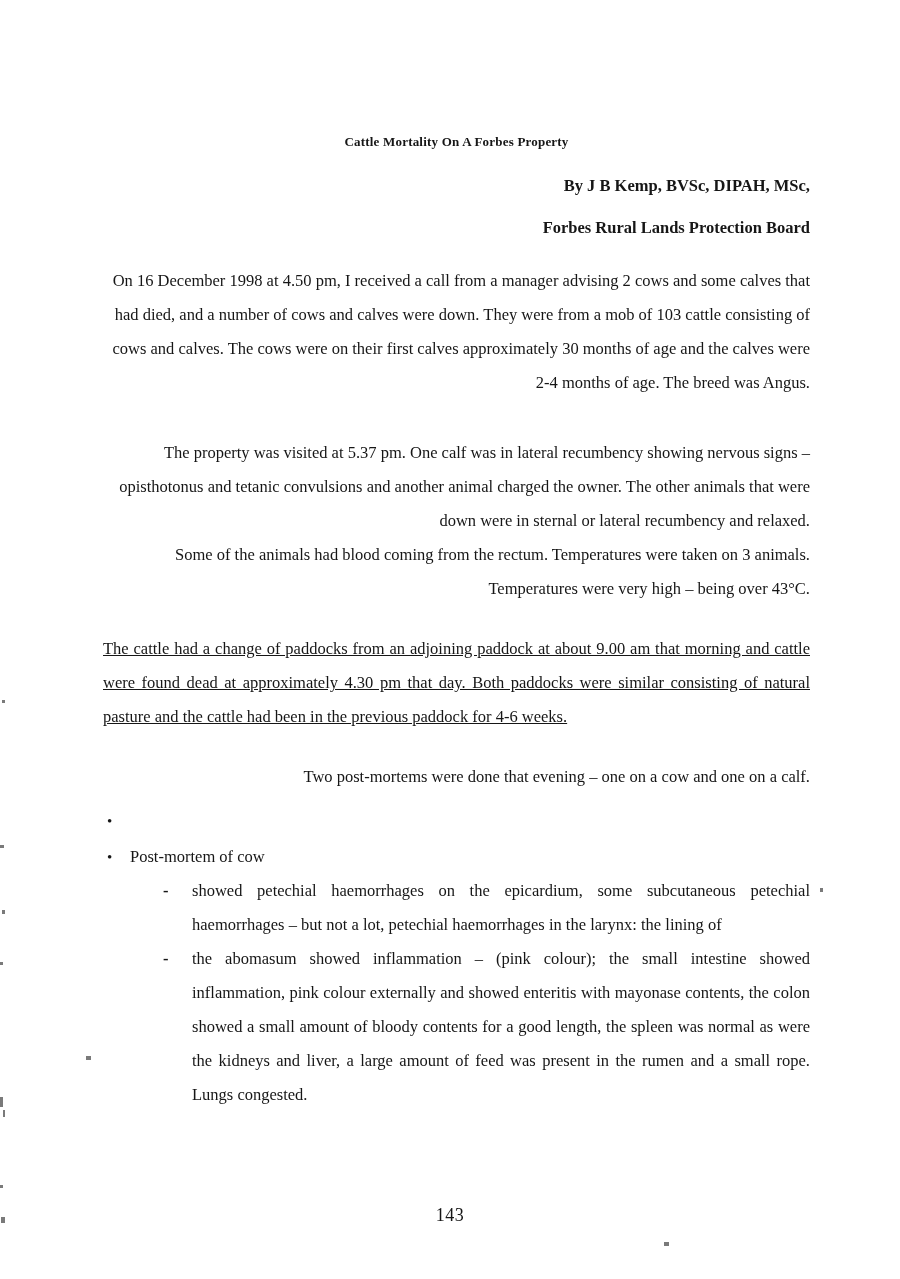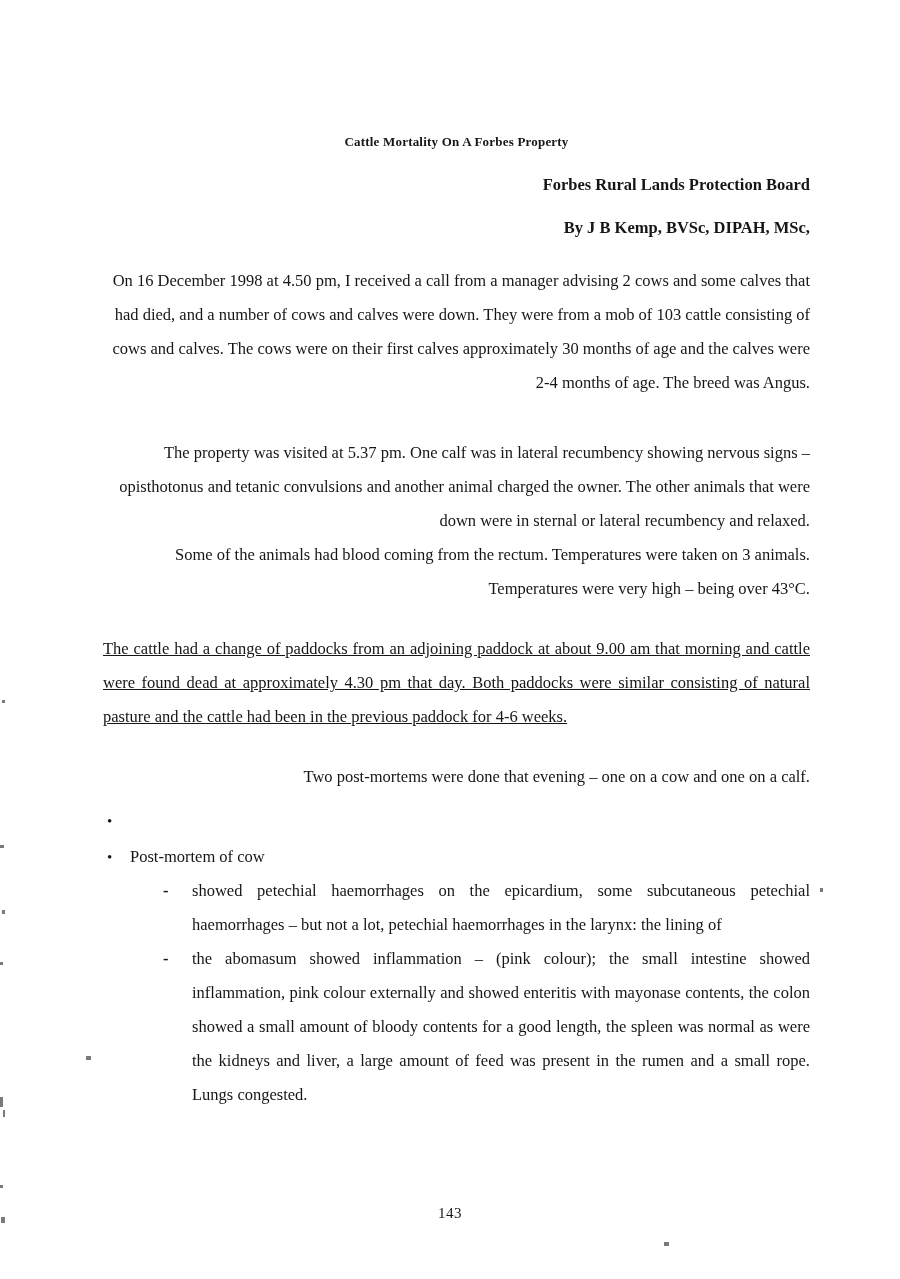--- a/index.html
+++ b/index.html
@@ -79,40 +79,40 @@
   .sub-text {
     flex: 1 1 auto;
     text-align: justify;
   }
   .page-number {
     position: absolute;
     left: 0;
     top: 1205px;
     width: 900px;
     text-align: center;
-    font-size: 15px;
+    font-size: 18px;
     letter-spacing: 0.5px;
   }
   .speck {
     position: absolute;
     background: #4d4d4d;
     opacity: 0.75;
   }
 </style>
 </head>
 <body>
 
 <div class="sheet">
 
   <div class="content">
 
     <h1 class="doc-title">Cattle Mortality On A Forbes Property</h1>
 
+    <div class="byline first">By J B Kemp, BVSc, DIPAH, MSc,</div>
     <div class="byline second">Forbes Rural Lands Protection Board</div>
-    <div class="byline first">By J B Kemp, BVSc, DIPAH, MSc,</div>
 
     <p class="para p1">On 16 December 1998 at 4.50 pm, I received a call from a manager advising 2 cows and some calves that had died, and a number of cows and calves were down. They were from a mob of 103 cattle consisting of cows and calves. The cows were on their first calves approximately 30 months of age and the calves were 2-4 months of age. The breed was Angus.</p>
 
     <p class="para p2 pre">The property was visited at 5.37 pm. One calf was in lateral recumbency showing nervous signs – opisthotonus and tetanic convulsions and another animal charged the owner. The other animals that were down were in sternal or lateral recumbency and relaxed.
 Some of the animals had blood coming from the rectum. Temperatures were taken on 3 animals. Temperatures were very high – being over 43°C.</p>
 
     <p class="para p3 justify">The cattle had a change of paddocks from an adjoining paddock at about 9.00 am that morning and cattle were found dead at approximately 4.30 pm that day. Both paddocks were similar consisting of natural pasture and the cattle had been in the previous paddock for 4-6 weeks.</p>
 
     <p class="para p4">Two post-mortems were done that evening – one on a cow and one on a calf.</p>
 

